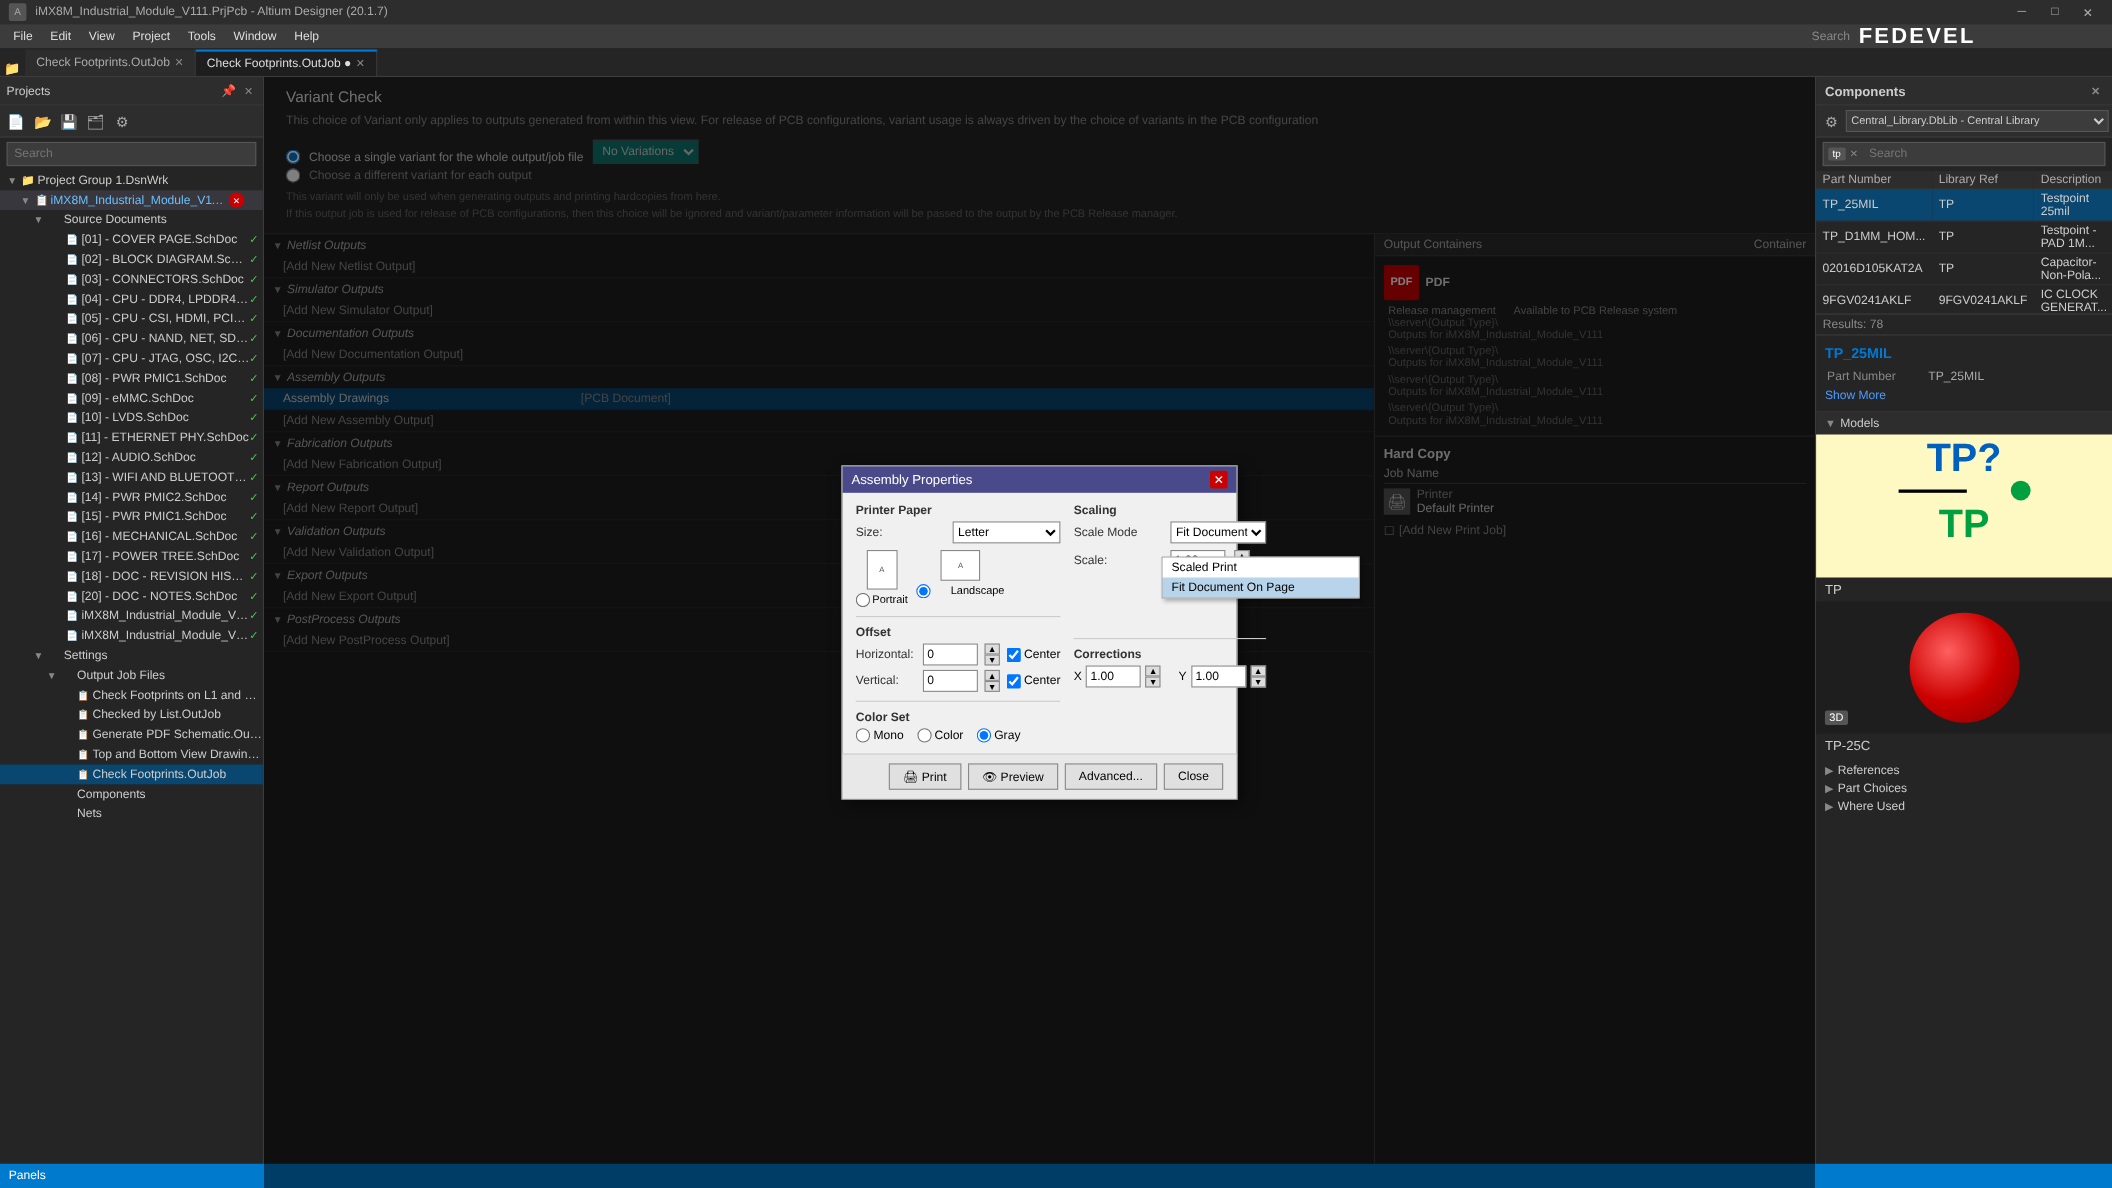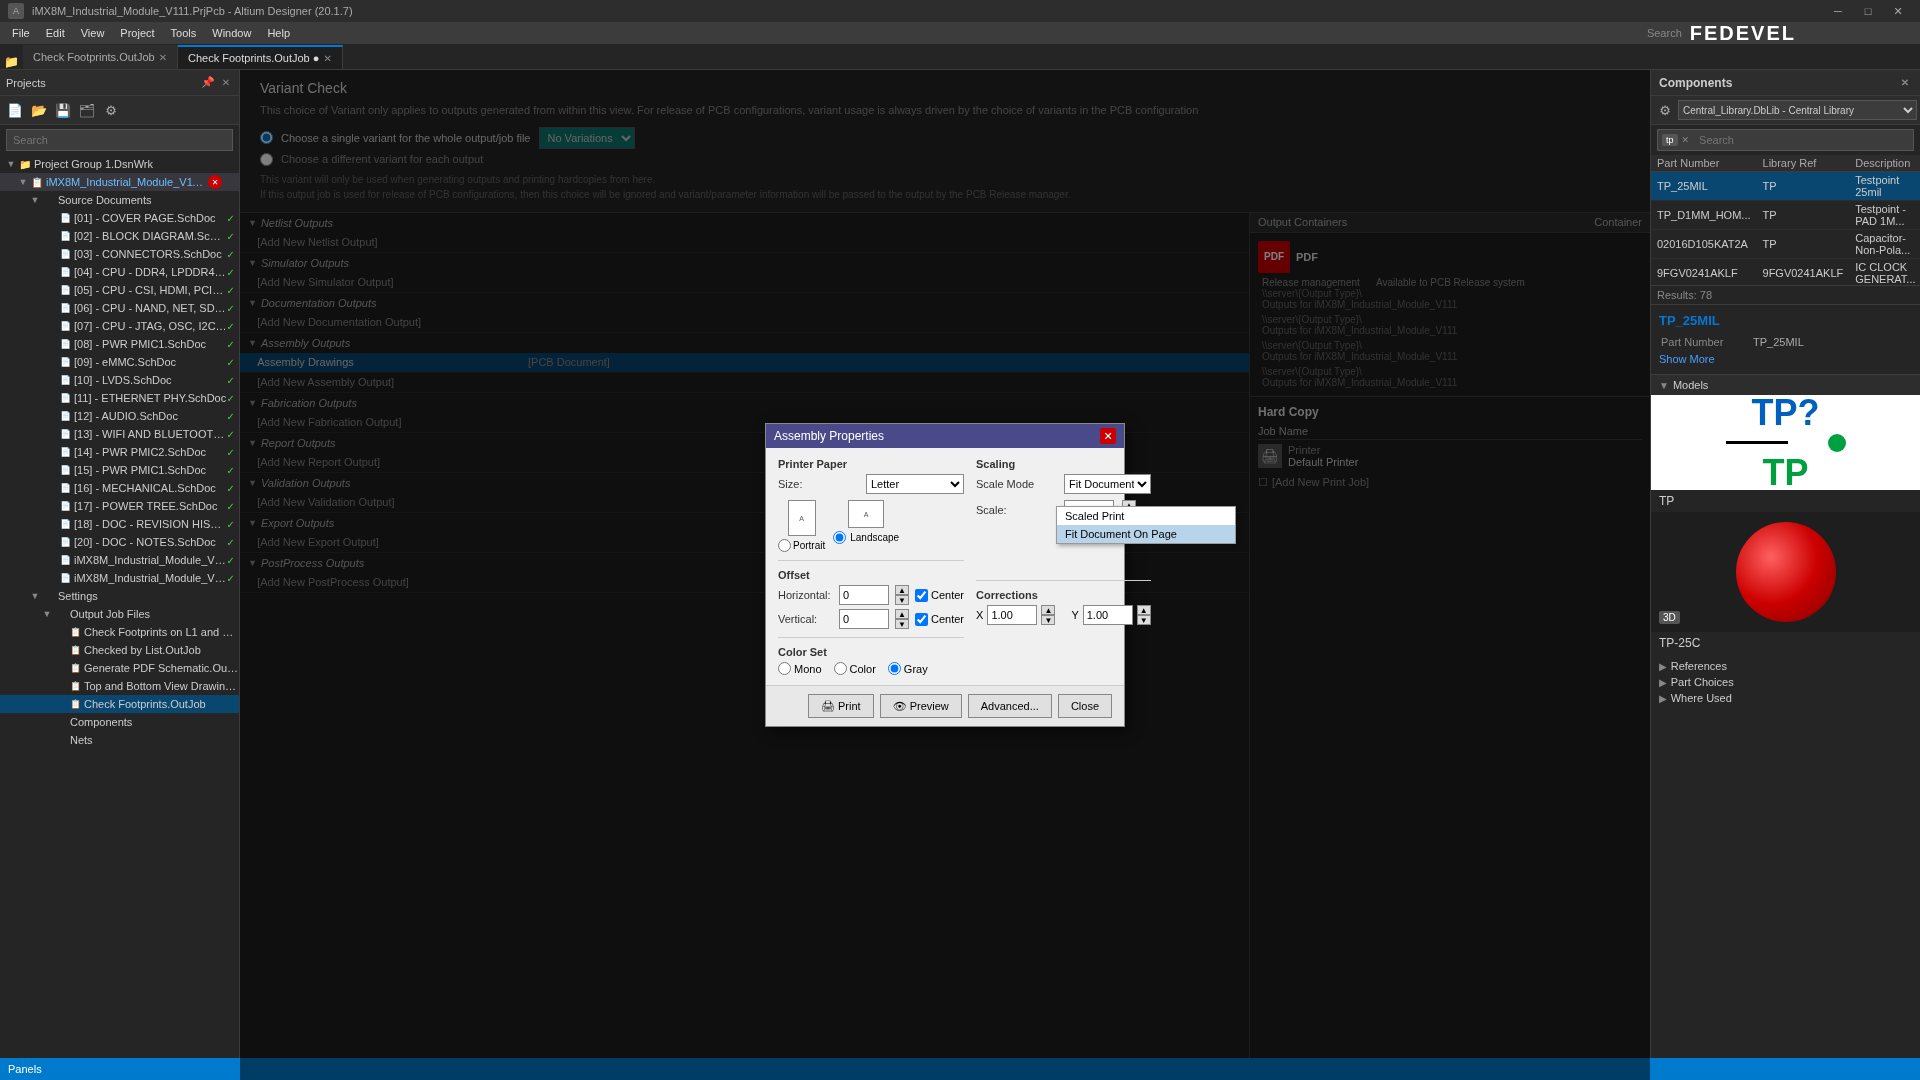--- a/index.html
+++ b/index.html
@@ -102,21 +102,21 @@
 
     .comp-detail { padding: 8px; border-top: 1px solid #3c3c3c; }
     .comp-detail-table { width: 100%; font-size: 11px; }
     .comp-detail-table td { padding: 2px 0; color: #aaa; }
     .comp-detail-table td:first-child { color: #888; width: 90px; }
     .show-more-link { color: #4a9eff; font-size: 11px; cursor: pointer; }
 
     .models-section { border-top: 1px solid #3c3c3c; }
     .models-header { padding: 4px 8px; display: flex; align-items: center; gap: 4px; cursor: pointer; background: #2d2d2d; }
     .models-header span { font-size: 11px; color: #ccc; }
-    .model-preview { background: #ffffff; display: flex; align-items: center; justify-content: center; height: 95px; }
+    .model-preview { background: #fef9c3; display: flex; justify-content: center; height: 130px; }
     .model-preview-2 { background: #1e1e1e; display: flex; align-items: center; justify-content: center; height: 120px; position: relative; }
 
     .tp-preview { text-align: center; }
     .tp-text-blue { color: #0060c0; font-size: 36px; font-weight: bold; }
     .tp-circle { width: 18px; height: 18px; background: #00a040; border-radius: 50%; display: inline-block; margin-left: 40px; }
     .tp-text-green { color: #00a040; font-size: 36px; font-weight: bold; }
 
     .part-name { padding: 4px 8px; font-size: 12px; color: #ccc; }
 
     .red-circle { width: 100px; height: 100px; background: radial-gradient(circle at 35% 35%, #ff6060, #cc0000, #800000); border-radius: 50%; }
@@ -174,21 +174,21 @@
 
     
     ::-webkit-scrollbar { width: 8px; height: 8px; }
     ::-webkit-scrollbar-track { background: #1e1e1e; }
     ::-webkit-scrollbar-thumb { background: #555; }
 
     
     .variant-choice-section { padding: 10px 20px; background: #252526; border-bottom: 1px solid #3c3c3c; }
     .variant-choice-title { font-size: 14px; color: #ddd; margin-bottom: 6px; }
     .variant-choice-desc { font-size: 11px; color: #888; margin-bottom: 8px; line-height: 1.5; }
-    .variant-row { display: flex; align-items: center; gap: 8px; margin-bottom: 4px; }
+    .variant-row { display: flex; align-items: flex-end; gap: 8px; margin-bottom: 4px; }
     .variant-radio { accent-color: #0078d4; }
     .variant-label { font-size: 11px; color: #ccc; }
     .variant-label.gray { color: #888; }
     .variant-select { height: 22px; background: #0f766e; border: 1px solid #555; color: #ccc; font-size: 11px; padding: 0 4px; }
 
     .output-row { display: flex; align-items: center; padding: 2px 8px; border-bottom: 1px solid #2d2d2d; height: 20px; }
     .output-row.selected { background: #094771; }
     .output-col-name { width: 280px; font-size: 11px; color: #ccc; display: flex; align-items: center; gap: 4px; }
     .output-col-source { width: 200px; font-size: 11px; color: #888; }
     .output-col-desc { flex: 1; font-size: 11px; color: #888; }
@@ -707,21 +707,21 @@
                   </div>
                   <label style="font-size:10px;display:flex;align-items:center;gap:2px;">
                     <input type="radio" name="orientation" style="">
                     <span>Portrait</span>
                   </label>
                 </div>
                 <div style="display:flex;flex-direction:column;align-items:center;gap:3px;">
                   <div class="paper-icon" style="width:36px;height:28px;">
                     <span style="font-size:7px;color:#555;">A</span>
                   </div>
-                  <label style="font-size:10px;display:flex;align-items:center;gap:4px;">
+                  <label style="font-size:10px;display:flex;align-items:center;gap:18px;">
                     <input type="radio" name="orientation" checked="" style="">
                     <span>Landscape</span>
                   </label>
                 </div>
               </div>
 
               <hr class="dialog-hr">
 
               <div class="dialog-section-title">Offset</div>
               <div class="offset-section">

